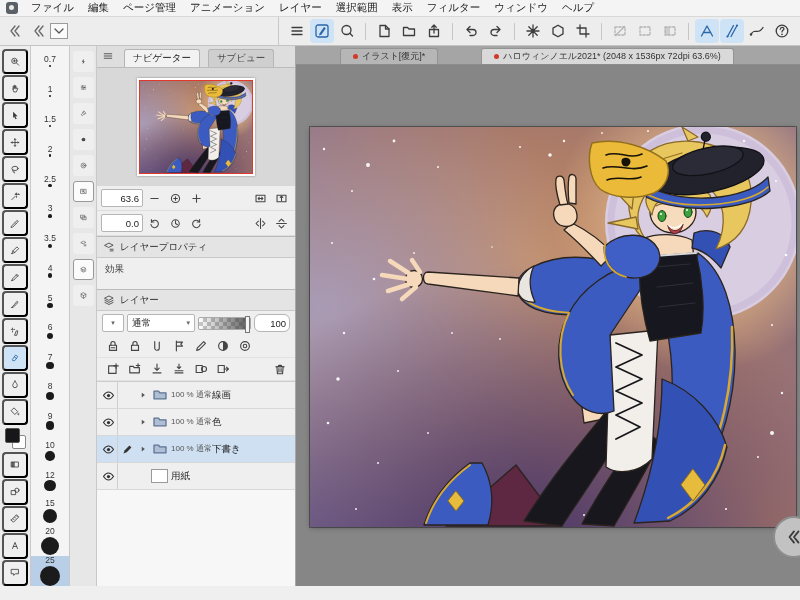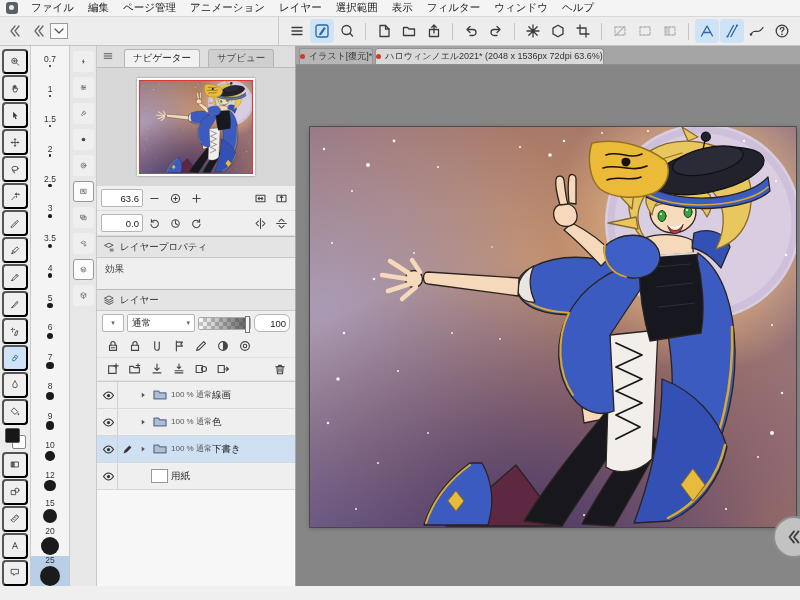--- a/index.html
+++ b/index.html
@@ -91,21 +91,21 @@
   .lr-exp .ic{width:10px;height:10px;}
   .lr-thumb{width:19px;display:flex;align-items:center;justify-content:center;}
   .lr-thumb .ic{width:16px;height:16px;}
   .paper-thumb{width:15px;height:12px;background:#fff;border:1px solid #999;}
   .lr-text{display:flex;flex-direction:row;justify-content:center;line-height:1.15;}
   .lr-info{font-size:8px;color:#555;}
   .lr-name{font-size:9.5px;color:#1d1d1d;}
   
   .canvascol{flex:1;display:flex;flex-direction:column;background:#868686;position:relative;}
   .doctabs{height:18px;background:#a5a5a5;border-bottom:1px solid #8d8d8d;display:flex;align-items:flex-end;gap:2px;padding-left:3px;}
-  .dtab{height:15px;display:flex;align-items:center;gap:4px;padding:0 0;font-size:9px;color:#333;background:#b6b6b6;border:1px solid #949494;border-bottom:none;border-radius:3px 3px 0 0;white-space:nowrap;}
+  .dtab{height:15px;display:flex;align-items:center;gap:4px;padding:0 12px;font-size:9px;color:#333;background:#b6b6b6;border:1px solid #949494;border-bottom:none;border-radius:3px 3px 0 0;white-space:nowrap;margin-left:41px;}
   .dtab.active{background:#d9d9d9;}
   .dot{width:5px;height:5px;border-radius:50%;background:#d03a2a;flex:0 0 auto;}
   .canvas{flex:1;position:relative;overflow:hidden;}
   .artwork{position:absolute;left:14px;top:62px;box-shadow:0 0 0 1px rgba(0,0,0,.35),0 1px 5px rgba(0,0,0,.3);}
   .collapse-fab{position:absolute;right:-15px;bottom:28px;width:38px;height:38px;border-radius:50%;background:#c2c2c2;border:2px solid #8e8e8e;color:#3a3a3a;display:flex;align-items:center;justify-content:center;}
   .collapse-fab .ic{width:18px;height:18px;stroke-width:1.6;}
   .hidden-defs{position:absolute;width:0;height:0;overflow:hidden;}
 </style>
 </head>
 <body>

